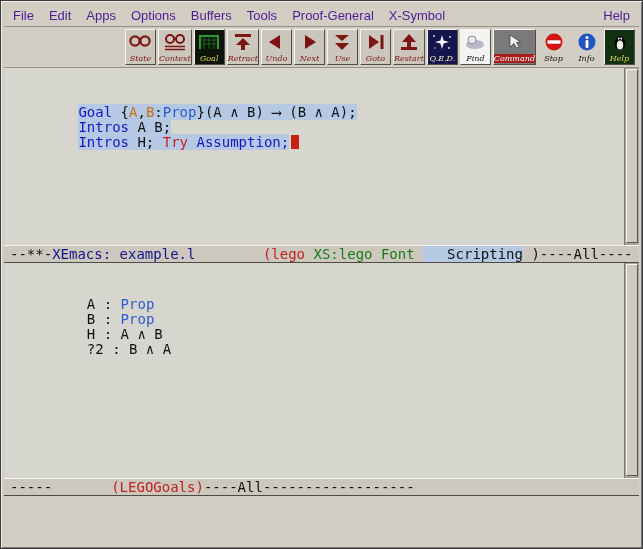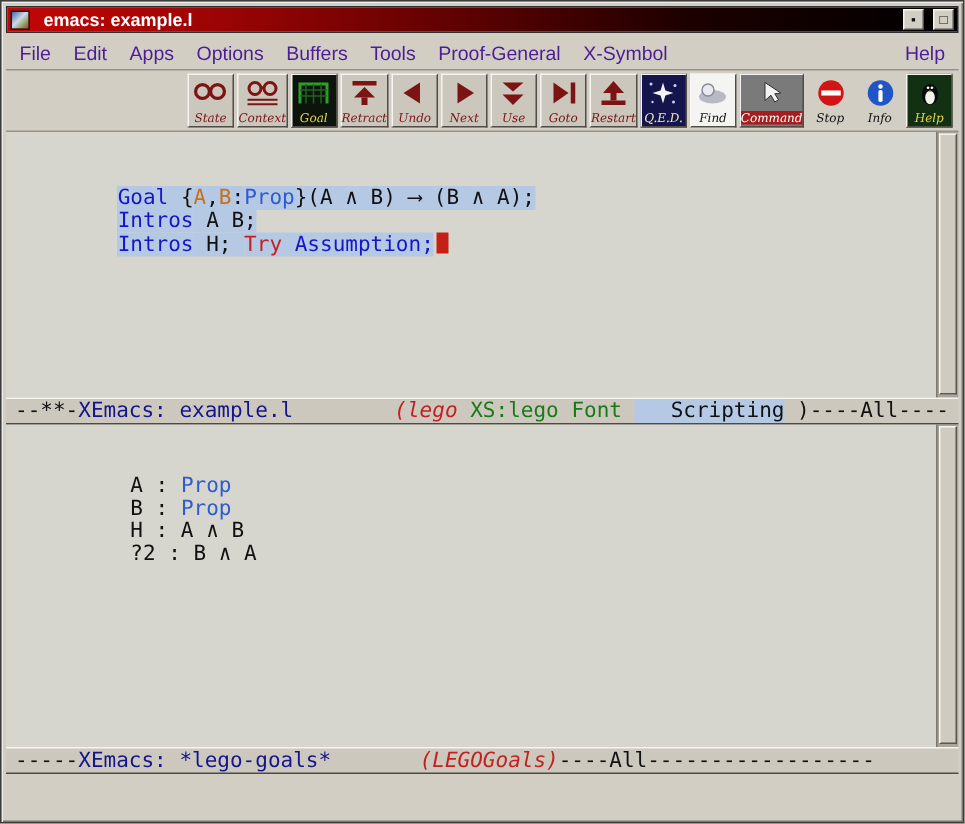--- a/index.html
+++ b/index.html
@@ -106,41 +106,31 @@
   
   .modeline{
     height:18px;flex:0 0 18px;background:var(--chrome-dark);
     border-top:1px solid var(--hi);border-bottom:1px solid #4e4b45;
     display:flex;align-items:center;padding:0 6px;
     font-family:"DejaVu Sans Mono","DejaVu Sans",monospace;
     font-size:14px;color:#111;white-space:pre;overflow:hidden;
   }
   .modeline span{white-space:pre;}
   .ml-id{color:var(--navy);}
-  .ml-red{color:var(--mlred);font-style:italic;}
+  .ml-red{color:var(--mlred);}
   .ml-green{color:var(--mlgreen);}
   .ml-hl{background:var(--sel);color:#111;padding-left:24px;}
   
   .minibuffer{flex:1;background:var(--chrome);}
 </style>
 </head>
 <body>
 
 <div class="window">
 
-  <div class="titlebar">
-    <div class="win-icon"></div>
-    <span class="title-text">emacs: example.l</span>
-    <div class="tb-btn">
-        <span>▪</span>
-      </div>
-    <div class="tb-btn">
-        <span>□</span>
-      </div>
-  </div>
 
   <div class="menubar">
     <span class="menu-item">File</span>
     <span class="menu-item">Edit</span>
     <span class="menu-item">Apps</span>
     <span class="menu-item">Options</span>
     <span class="menu-item">Buffers</span>
     <span class="menu-item">Tools</span>
     <span class="menu-item">Proof-General</span>
     <span class="menu-item">X-Symbol</span>
@@ -347,18 +337,18 @@
       <div class="bline">
         <span> ?2 : B ∧ A</span><span class="prop"></span>
       </div>
     </div>
     <div class="sbar">
       <div class="sthumb"></div>
     </div>
   </div>
 
   <div class="modeline">
-    <span>-----</span><span class="ml-id">XEmacs: *lego-goals*</span><span>       </span><span class="ml-red">(LEGOGoals)</span><span>----All------------------</span>
+    <span>-----</span><span>       </span><span class="ml-red">(LEGOGoals)</span><span>----All------------------</span>
   </div>
 
   <div class="minibuffer"></div>
 
 </div>
 
 </body></html>

